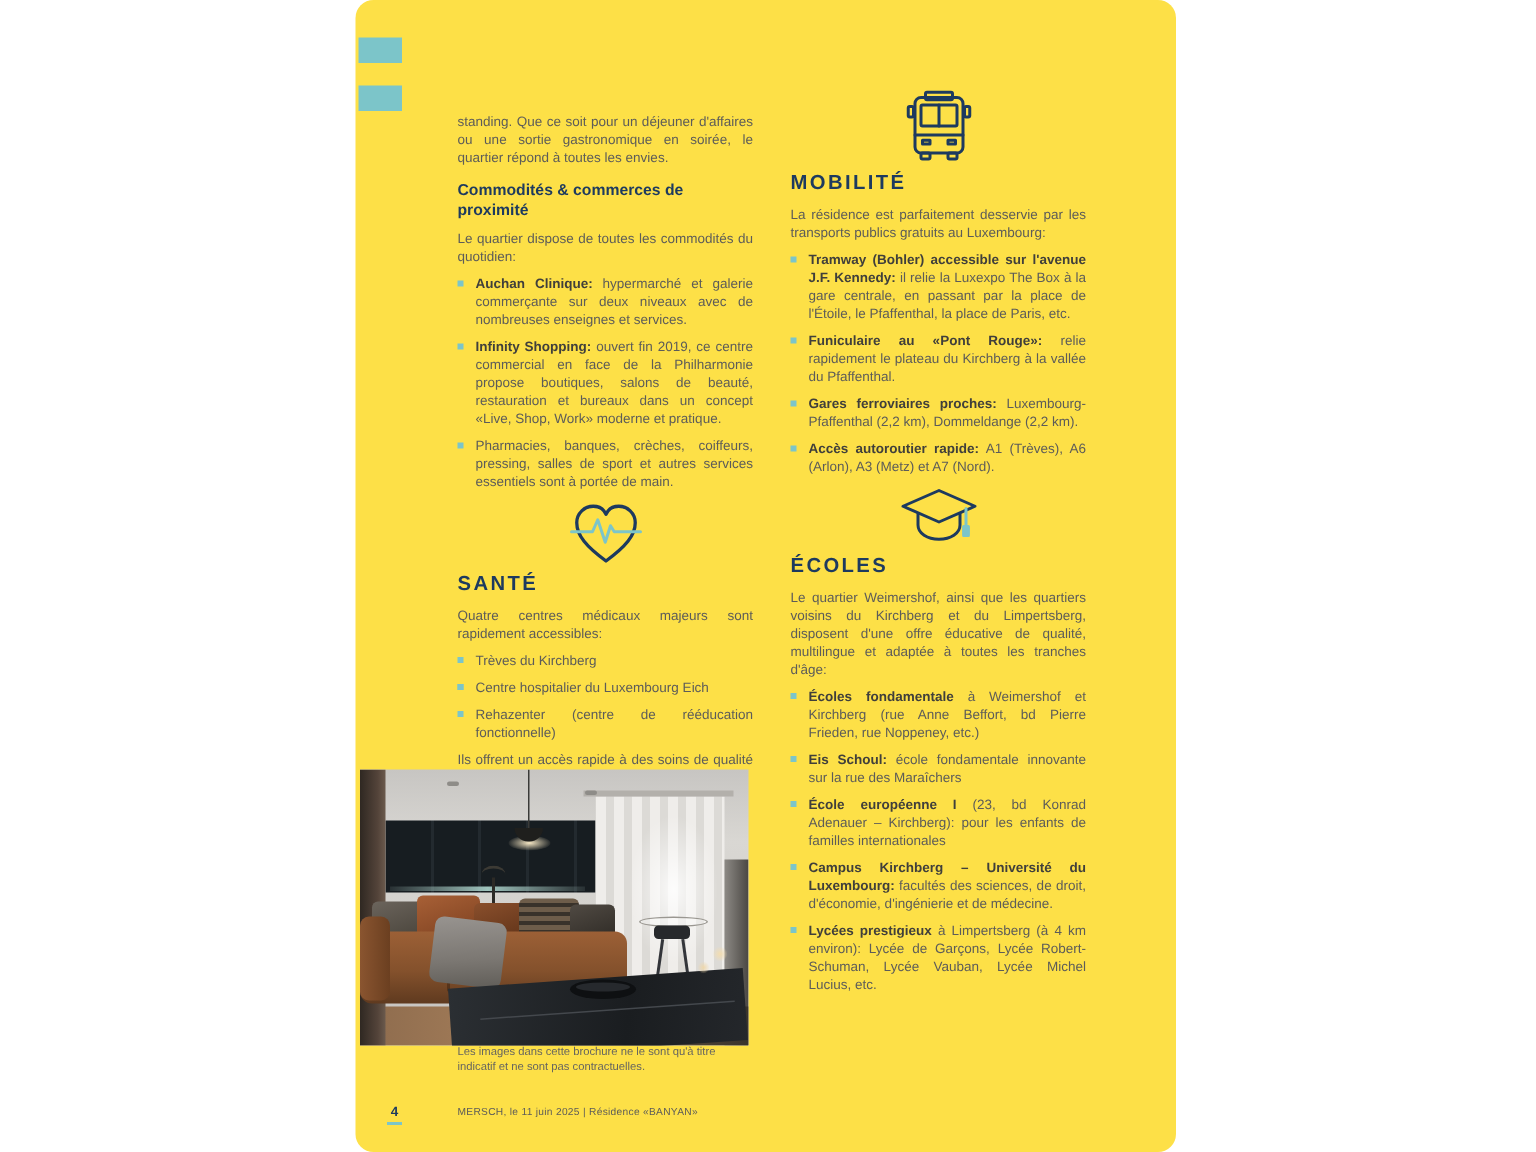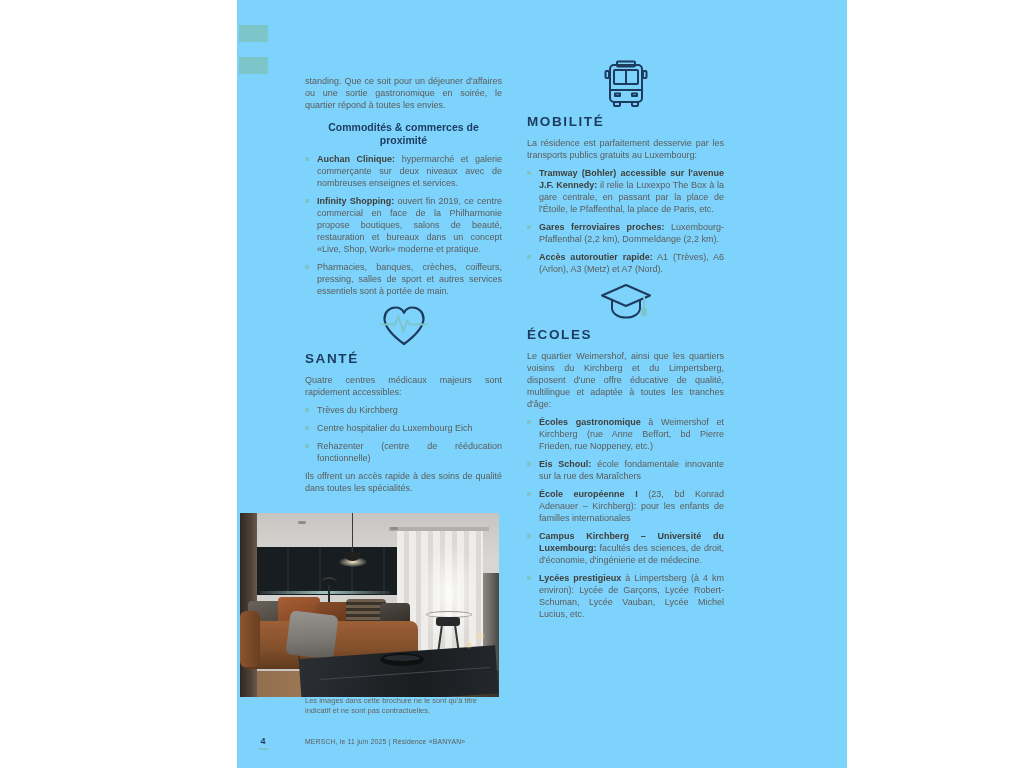--- a/index.html
+++ b/index.html
@@ -1,30 +1,30 @@
 <!DOCTYPE html>
 <html><head>
 <meta charset="utf-8">
 <style>
   html,body{margin:0;padding:0;}
   body{
     width:1024px;height:768px;background:#ffffff;position:relative;overflow:hidden;
     font-family:"Liberation Sans",sans-serif;
     -webkit-font-smoothing:antialiased;
   }
-  .page{position:absolute;left:237px;top:0;width:610px;height:768px;background:#7dd3fc;}
+  .page{position:absolute;left:237px;top:0;width:547px;height:768px;background:#fde047;border-radius:12px;}
   .tab-mark{position:absolute;left:2px;width:29px;height:17px;background:#7cc5c9;}
   .tab-mark.t1{top:25px;}
   .tab-mark.t2{top:57px;}
 
   .col{position:absolute;width:197px;font-size:9px;line-height:12px;color:#5d5c59;text-align:justify;}
   .col-left{left:68px;top:75px;}
   .col-right{left:290px;top:60px;}
   .col p{margin:0;}
-  .subhead{font-size:10.5px;line-height:13px;font-weight:bold;color:#1d3a5f;margin:10px 0 6px;text-align:center;}
+  .subhead{font-size:10.5px;line-height:13px;font-weight:bold;color:#1d3a5f;margin:10px 0 6px;text-align:left;}
   .section-head{font-size:13.5px;font-weight:bold;color:#1d3a5f;text-align:left;letter-spacing:1.6px;margin:3px 0 9px;}
   .icon-wrap{text-align:center;margin:8px 0 2px;}
   .icon-wrap svg{display:inline-block;}
   ul{list-style:none;margin:6px 0 0;padding:0;}
   li{position:relative;padding-left:12px;margin-bottom:6px;}
   li .sq{position:absolute;left:0;top:4px;width:4px;height:4px;background:#7cc5c9;}
   b{color:#403f3b;}
   .outro{margin-top:1px;}
 
   
@@ -80,20 +80,21 @@
 
 <div class="page">
 
   <div class="tab-mark t1"></div>
   <div class="tab-mark t2"></div>
 
   <div class="col col-left">
     <p>standing. Que ce soit pour un déjeuner d'affaires ou une sortie gastronomique en soirée, le quartier répond à toutes les envies.</p>
 
     <div class="subhead">Commodités &amp; commerces de proximité</div>
+    <p>Le quartier dispose de toutes les commodités du quotidien:</p>
     <ul>
       <li><span class="sq"></span><b>Auchan Clinique:</b><span> hypermarché et galerie commerçante sur deux niveaux avec de nombreuses enseignes et services.</span></li>
       <li><span class="sq"></span><b>Infinity Shopping:</b><span> ouvert fin 2019, ce centre commercial en face de la Philharmonie propose boutiques, salons de beauté, restauration et bureaux dans un concept «Live, Shop, Work» moderne et pratique.</span></li>
       <li><span class="sq"></span><b></b><span>Pharmacies, banques, crèches, coiffeurs, pressing, salles de sport et autres services essentiels sont à portée de main.</span></li>
     </ul>
 
     <div class="icon-wrap">
       <svg width="48" height="42" viewBox="0 0 48 42" fill="none">
         <path d="M24 39 C11 29.5 4.5 22 4.5 13.5 C4.5 7 9.8 2.5 15.5 2.5 C19.6 2.5 22.6 4.8 24 7.8 C25.4 4.8 28.4 2.5 32.5 2.5 C38.2 2.5 43.5 7 43.5 13.5 C43.5 22 37 29.5 24 39 Z" stroke="#1d3a5f" stroke-width="2.2" stroke-linejoin="round"></path>
         <polyline points="1,19.5 15,19.5 18.5,11.5 23.5,26.5 27,15.5 29.5,19.5 47,19.5" stroke="#7cc5c9" stroke-width="2" fill="none" stroke-linejoin="round" stroke-linecap="round"></polyline>
@@ -161,38 +162,39 @@
         <rect x="2.5" y="11" width="3.5" height="7" rx="1"></rect>
         <rect x="40" y="11" width="3.5" height="7" rx="1"></rect>
         <rect x="11" y="42" width="6" height="4" rx="1"></rect>
         <rect x="29" y="42" width="6" height="4" rx="1"></rect>
       </svg>
     </div>
     <div class="section-head">MOBILITÉ</div>
     <p>La résidence est parfaitement desservie par les transports publics gratuits au Luxembourg:</p>
     <ul>
       <li><span class="sq"></span><b>Tramway (Bohler) accessible sur l'avenue J.F. Kennedy:</b><span> il relie la Luxexpo The Box à la gare centrale, en passant par la place de l'Étoile, le Pfaffenthal, la place de Paris, etc.</span></li>
+      <li><span class="sq"></span><b>Funiculaire au «Pont Rouge»:</b><span> relie rapidement le plateau du Kirchberg à la vallée du Pfaffenthal.</span></li>
       <li><span class="sq"></span><b>Gares ferroviaires proches:</b><span> Luxembourg-Pfaffenthal (2,2 km), Dommeldange (2,2 km).</span></li>
       <li><span class="sq"></span><b>Accès autoroutier rapide:</b><span> A1 (Trèves), A6 (Arlon), A3 (Metz) et A7 (Nord).</span></li>
     </ul>
 
     <div class="icon-wrap">
       <svg width="54" height="40" viewBox="0 0 54 40" fill="none" stroke="#1d3a5f" stroke-width="2" stroke-linejoin="round" stroke-linecap="round">
         <polygon points="27,2 51,12.5 27,23 3,12.5"></polygon>
         <path d="M13 17.5 V25 C13 30.5 19.2 34.5 27 34.5 C34.8 34.5 41 30.5 41 25 V17.5"></path>
         <g stroke="#7cc5c9">
           <line x1="45" y1="14" x2="45" y2="26"></line>
           <rect x="43.4" y="26" width="3.2" height="6" fill="#7cc5c9"></rect>
         </g>
       </svg>
     </div>
     <div class="section-head">ÉCOLES</div>
     <p>Le quartier Weimershof, ainsi que les quartiers voisins du Kirchberg et du Limpertsberg, disposent d'une offre éducative de qualité, multilingue et adaptée à toutes les tranches d'âge:</p>
     <ul>
-      <li><span class="sq"></span><b>Écoles gastronomique</b><span> à Weimershof et Kirchberg (rue Anne Beffort, bd Pierre Frieden, rue Noppeney, etc.)</span></li>
+      <li><span class="sq"></span><b>Écoles fondamentale</b><span> à Weimershof et Kirchberg (rue Anne Beffort, bd Pierre Frieden, rue Noppeney, etc.)</span></li>
       <li><span class="sq"></span><b>Eis Schoul:</b><span> école fondamentale innovante sur la rue des Maraîchers</span></li>
       <li><span class="sq"></span><b>École européenne I</b><span> (23, bd Konrad Adenauer – Kirchberg): pour les enfants de familles internationales</span></li>
       <li><span class="sq"></span><b>Campus Kirchberg – Université du Luxembourg:</b><span> facultés des sciences, de droit, d'économie, d'ingénierie et de médecine.</span></li>
       <li><span class="sq"></span><b>Lycées prestigieux</b><span> à Limpertsberg (à 4 km environ): Lycée de Garçons, Lycée Robert-Schuman, Lycée Vauban, Lycée Michel Lucius, etc.</span></li>
     </ul>
   </div>
 
   <div class="footer-num">4</div>
   <div class="footer-num-bar"></div>
   <div class="footer-text">MERSCH, le 11 juin 2025  |  Résidence «BANYAN»</div>

